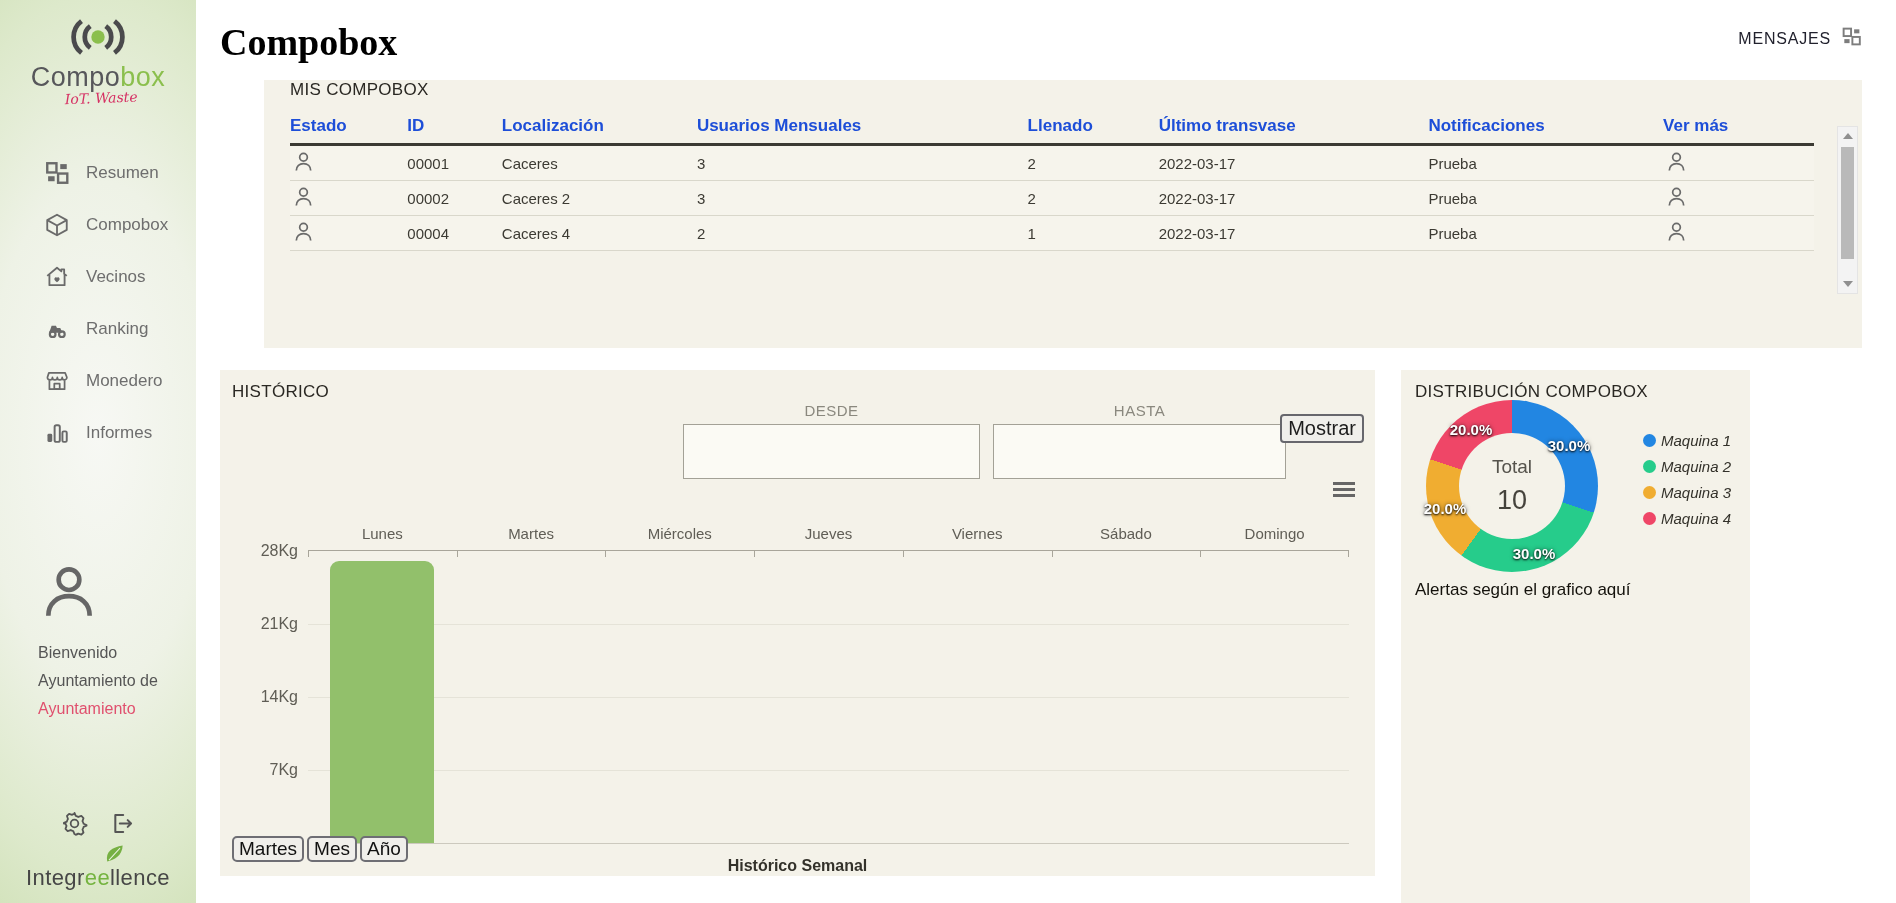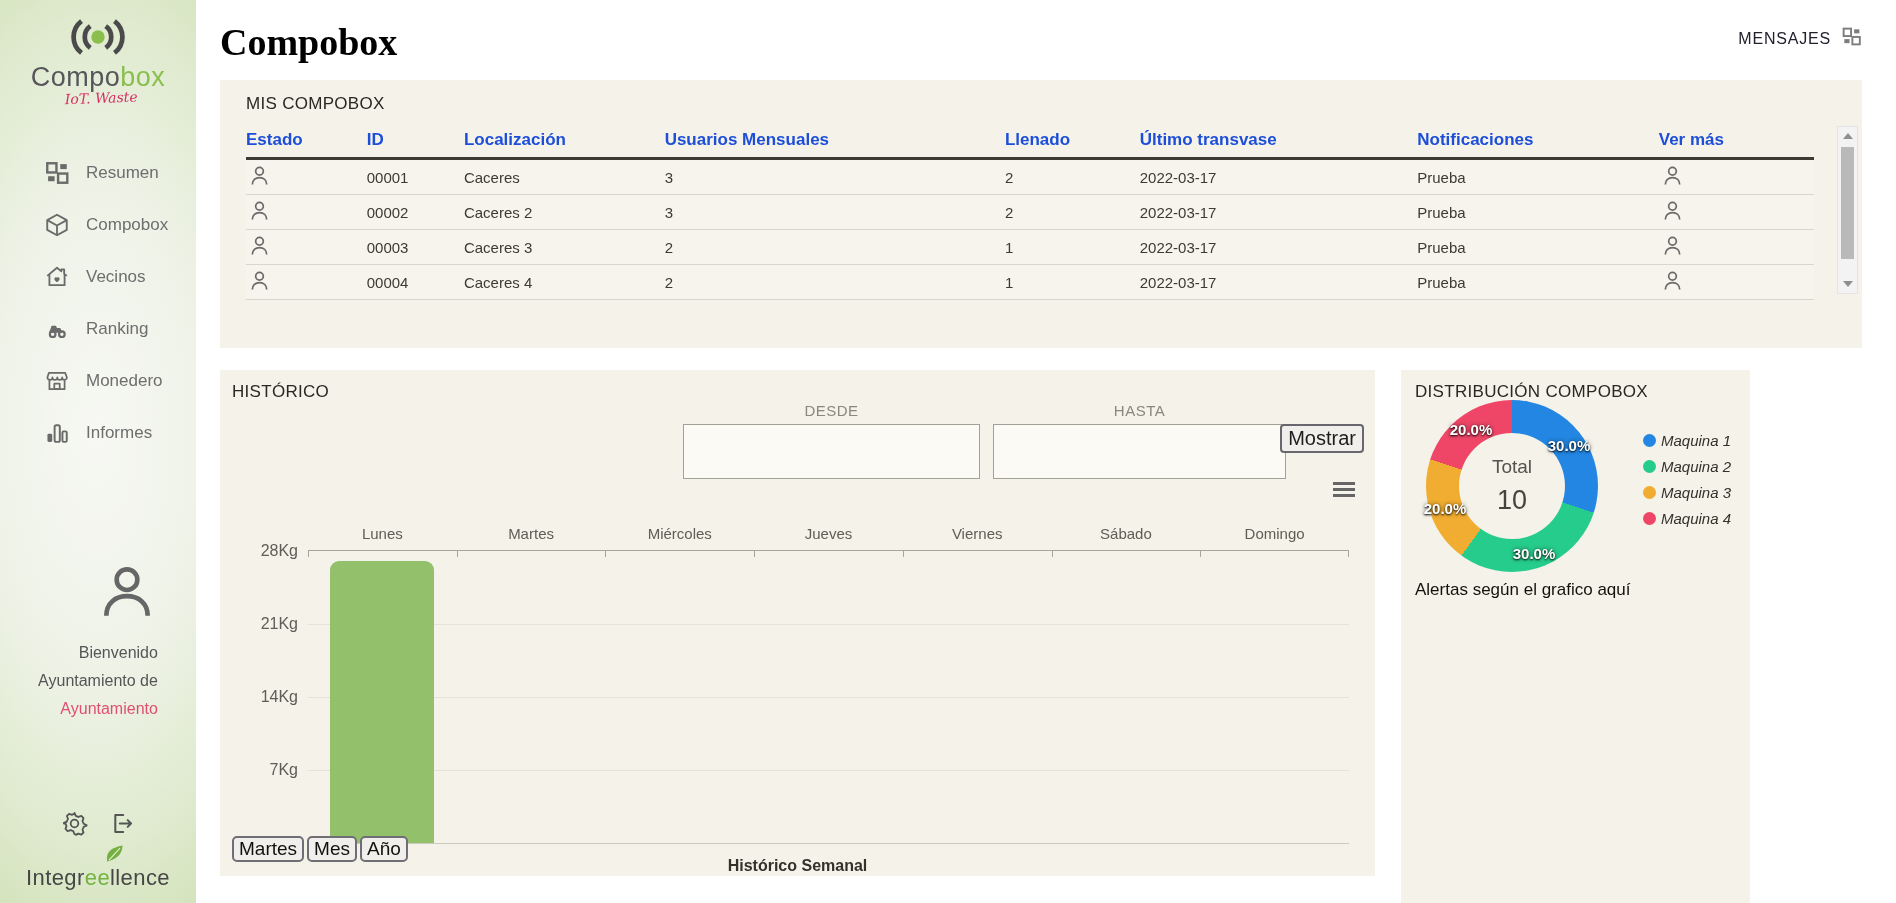--- a/index.html
+++ b/index.html
@@ -13,37 +13,37 @@
     background:radial-gradient(ellipse 130% 62% at 50% 48%, #f7f8f4 0%, #eef2e6 45%, #dde9cb 78%, #cfe0b6 100%);
     display:flex;flex-direction:column;align-items:center;box-sizing:border-box;
   }
   .logo{margin-top:16px;text-align:center;}
   .logo-text{font-size:27px;color:#57575b;letter-spacing:.5px;line-height:30px;}
   .logo-text .green{color:#8bbf4d;}
   .logo-tag{font-family:"DejaVu Serif",serif;font-style:italic;font-size:14px;color:#d63063;text-align:right;padding-right:28px;margin-top:-2px;transform:rotate(-2deg);}
   .nav{margin-top:54px;width:100%;box-sizing:border-box;padding-left:44px;}
   .nav-item{display:flex;align-items:center;gap:16px;margin-bottom:26px;color:#6e6e6e;font-size:17px;cursor:pointer;}
   .nav-item svg{display:block;}
-  .welcome{margin-top:88px;text-align:right;color:#555;font-size:16px;line-height:28px;}
+  .welcome{margin-top:88px;text-align:left;color:#555;font-size:16px;line-height:28px;}
   .welcome .red{color:#e0506e;}
   .welcome svg{margin-bottom:8px;}
   .side-foot{margin-top:auto;margin-bottom:12px;text-align:center;width:100%;}
   .foot-icons{display:flex;justify-content:center;gap:20px;margin-bottom:10px;}
   .brand{font-size:22px;color:#464646;letter-spacing:.4px;position:relative;display:inline-block;padding-top:14px;}
   .brand .green{color:#74b33f;}
   .brand svg{position:absolute;left:78px;top:-6px;transform:rotate(-10deg);}
   
   .main{flex:1;box-sizing:border-box;padding:0 34px 0 24px;position:relative;}
   .topbar{display:flex;justify-content:space-between;align-items:flex-start;}
   .page-title{font-family:"Liberation Serif",serif;font-weight:700;font-size:38px;color:#000;margin:20px 0 0 0;}
   .mensajes{display:flex;align-items:center;gap:10px;margin-top:26px;font-size:16px;letter-spacing:.8px;color:#21212d;cursor:pointer;}
   .panel{background:#f4f2e9;box-sizing:border-box;}
   .panel-title{font-size:17px;color:#2a2823;letter-spacing:.3px;}
   
-  .table-panel{margin-top:16px;height:268px;padding:14px 0 0 12px;position:relative;}
+  .table-panel{margin-top:16px;height:268px;padding:0 0 0 12px;position:relative;margin-left:44px;}
   .table-panel .panel-title{margin-left:14px;}
   table{border-collapse:collapse;margin:12px 0 0 14px;width:calc(100% - 62px);table-layout:fixed;}
   th{text-align:left;font-size:17px;color:#1d4ed8;padding:4px 0 7px 0;border-bottom:3px solid #3b3a33;}
   td{height:34px;border-bottom:1px solid #d9d7cb;font-size:15px;color:#3c3a33;padding:0;}
   tr.trow td{background:#f6f4ec;}
   .cell-icon{display:inline-block;vertical-align:middle;margin-left:2px;}
   
   .vscroll{position:absolute;right:4px;top:46px;width:21px;height:168px;background:#f3f3f3;border:1px solid #e4e4e4;box-sizing:border-box;}
   .vscroll .arr{position:absolute;left:0;width:100%;height:14px;display:flex;align-items:center;justify-content:center;}
   .arr-up{top:2px;}
@@ -52,21 +52,21 @@
   .tri-dn{width:0;height:0;border-left:5px solid transparent;border-right:5px solid transparent;border-top:6px solid #8f8f8f;}
   .thumb{position:absolute;left:3px;top:20px;width:13px;height:112px;background:#b9b9b9;}
   
   .panels-row{display:flex;gap:26px;margin-top:22px;}
   .hist-panel{width:1155px;height:506px;position:relative;padding-left:22px;}
   .hist-panel .panel-title{position:absolute;left:12px;top:12px;}
   .field-label{position:absolute;top:32px;text-align:center;color:#8a887e;font-size:15px;letter-spacing:.5px;}
   .date-input{position:absolute;top:54px;height:55px;background:#fbfaf4;border:1px solid #a3a196;box-sizing:border-box;font-size:16px;padding:4px 8px;color:#333;}
   #desde-label{left:463px;width:297px;} #desde-input{left:463px;width:297px;}
   #hasta-label{left:773px;width:293px;} #hasta-input{left:773px;width:293px;}
-  .mostrar-btn{position:absolute;top:54px;right:11px;font-family:"Liberation Sans",sans-serif;font-size:20px;color:#1d1d1d;background:#f0efeb;border:2px solid #67676d;border-radius:4px;padding:1px 6px;cursor:pointer;}
+  .mostrar-btn{position:absolute;top:44px;right:11px;font-family:"Liberation Sans",sans-serif;font-size:20px;color:#1d1d1d;background:#f0efeb;border:2px solid #67676d;border-radius:4px;padding:1px 6px;cursor:pointer;}
   .chart-menu{position:absolute;top:112px;right:20px;width:22px;cursor:pointer;}
   .chart-menu div{height:2.5px;background:#666;margin-bottom:3.5px;}
   
   .plot{position:absolute;left:88px;right:26px;top:180px;height:292px;border-top:1px solid #a8a59a;}
   .col{position:absolute;top:0;height:100%;}
   .col .tick{position:absolute;left:0;top:0;width:1px;height:6px;background:#a8a59a;}
   .col .day{position:absolute;top:-26px;left:0;width:100%;text-align:center;font-size:15px;color:#5f5d55;}
   .endtick{position:absolute;right:0;top:0;width:1px;height:6px;background:#a8a59a;}
   .gline{position:absolute;left:0;right:0;height:1px;background:#e5e3d8;}
   .gline.zero{background:#ccc9be;}
@@ -274,36 +274,20 @@
             <td><span class="cell-icon"><svg viewBox="0 0 24 24" width="23" height="23">
                   <circle cx="12" cy="7.6" r="4" fill="none" stroke="#6a6a6a" stroke-width="1.8"></circle>
                   <path d="M4.5 21.5 c0-4.8 3.4-7.3 7.5-7.3 s7.5 2.5 7.5 7.3" fill="none" stroke="#6a6a6a" stroke-width="1.8"></path>
                 </svg></span></td>
           </tr>
           <tr class="trow">
             <td><span class="cell-icon"><svg viewBox="0 0 24 24" width="23" height="23">
                   <circle cx="12" cy="7.6" r="4" fill="none" stroke="#6a6a6a" stroke-width="1.8"></circle>
                   <path d="M4.5 21.5 c0-4.8 3.4-7.3 7.5-7.3 s7.5 2.5 7.5 7.3" fill="none" stroke="#6a6a6a" stroke-width="1.8"></path>
                 </svg></span></td>
-            <td>00003</td>
-            <td>Caceres 3</td>
-            <td>2</td>
-            <td>1</td>
-            <td>2022-03-17</td>
-            <td>Prueba</td>
-            <td><span class="cell-icon"><svg viewBox="0 0 24 24" width="23" height="23">
-                  <circle cx="12" cy="7.6" r="4" fill="none" stroke="#6a6a6a" stroke-width="1.8"></circle>
-                  <path d="M4.5 21.5 c0-4.8 3.4-7.3 7.5-7.3 s7.5 2.5 7.5 7.3" fill="none" stroke="#6a6a6a" stroke-width="1.8"></path>
-                </svg></span></td>
-          </tr>
-          <tr class="trow">
-            <td><span class="cell-icon"><svg viewBox="0 0 24 24" width="23" height="23">
-                  <circle cx="12" cy="7.6" r="4" fill="none" stroke="#6a6a6a" stroke-width="1.8"></circle>
-                  <path d="M4.5 21.5 c0-4.8 3.4-7.3 7.5-7.3 s7.5 2.5 7.5 7.3" fill="none" stroke="#6a6a6a" stroke-width="1.8"></path>
-                </svg></span></td>
             <td>00004</td>
             <td>Caceres 4</td>
             <td>2</td>
             <td>1</td>
             <td>2022-03-17</td>
             <td>Prueba</td>
             <td><span class="cell-icon"><svg viewBox="0 0 24 24" width="23" height="23">
                   <circle cx="12" cy="7.6" r="4" fill="none" stroke="#6a6a6a" stroke-width="1.8"></circle>
                   <path d="M4.5 21.5 c0-4.8 3.4-7.3 7.5-7.3 s7.5 2.5 7.5 7.3" fill="none" stroke="#6a6a6a" stroke-width="1.8"></path>
                 </svg></span></td>

